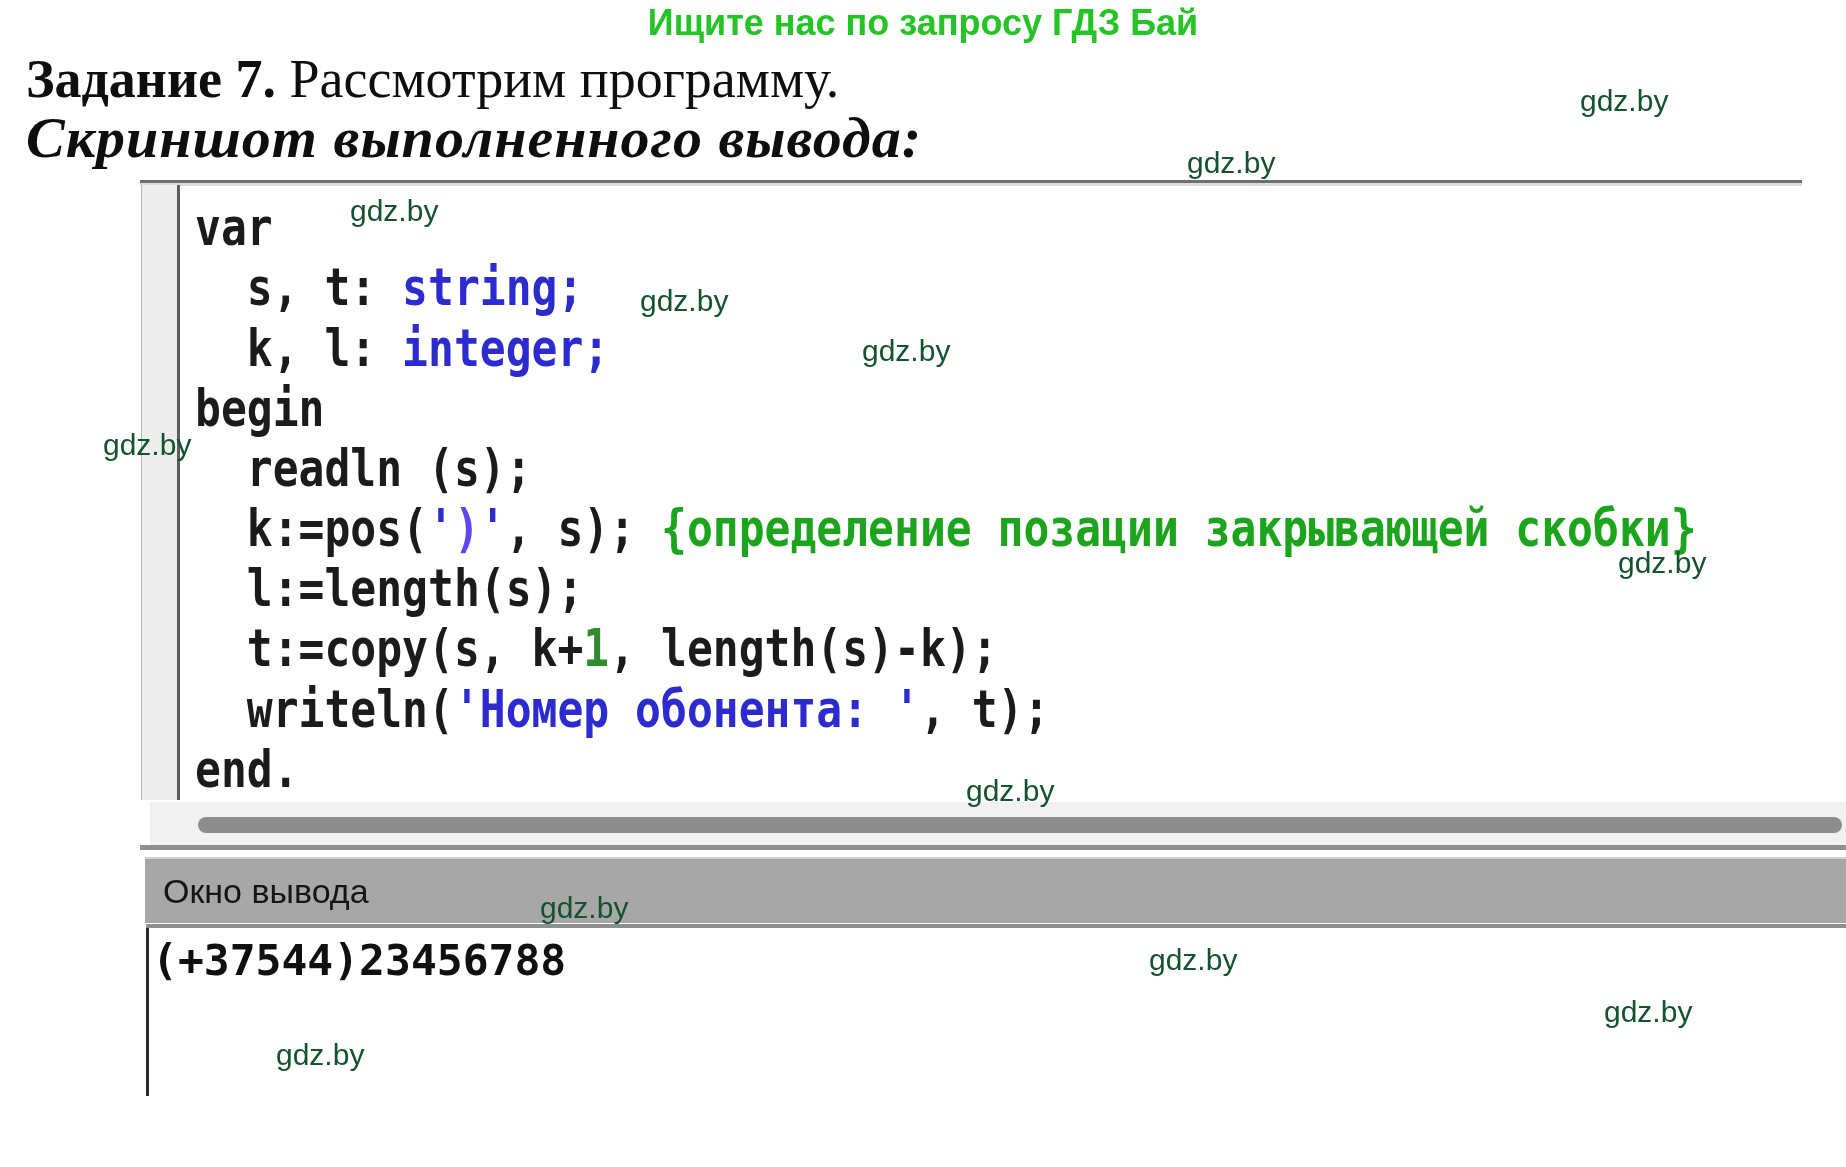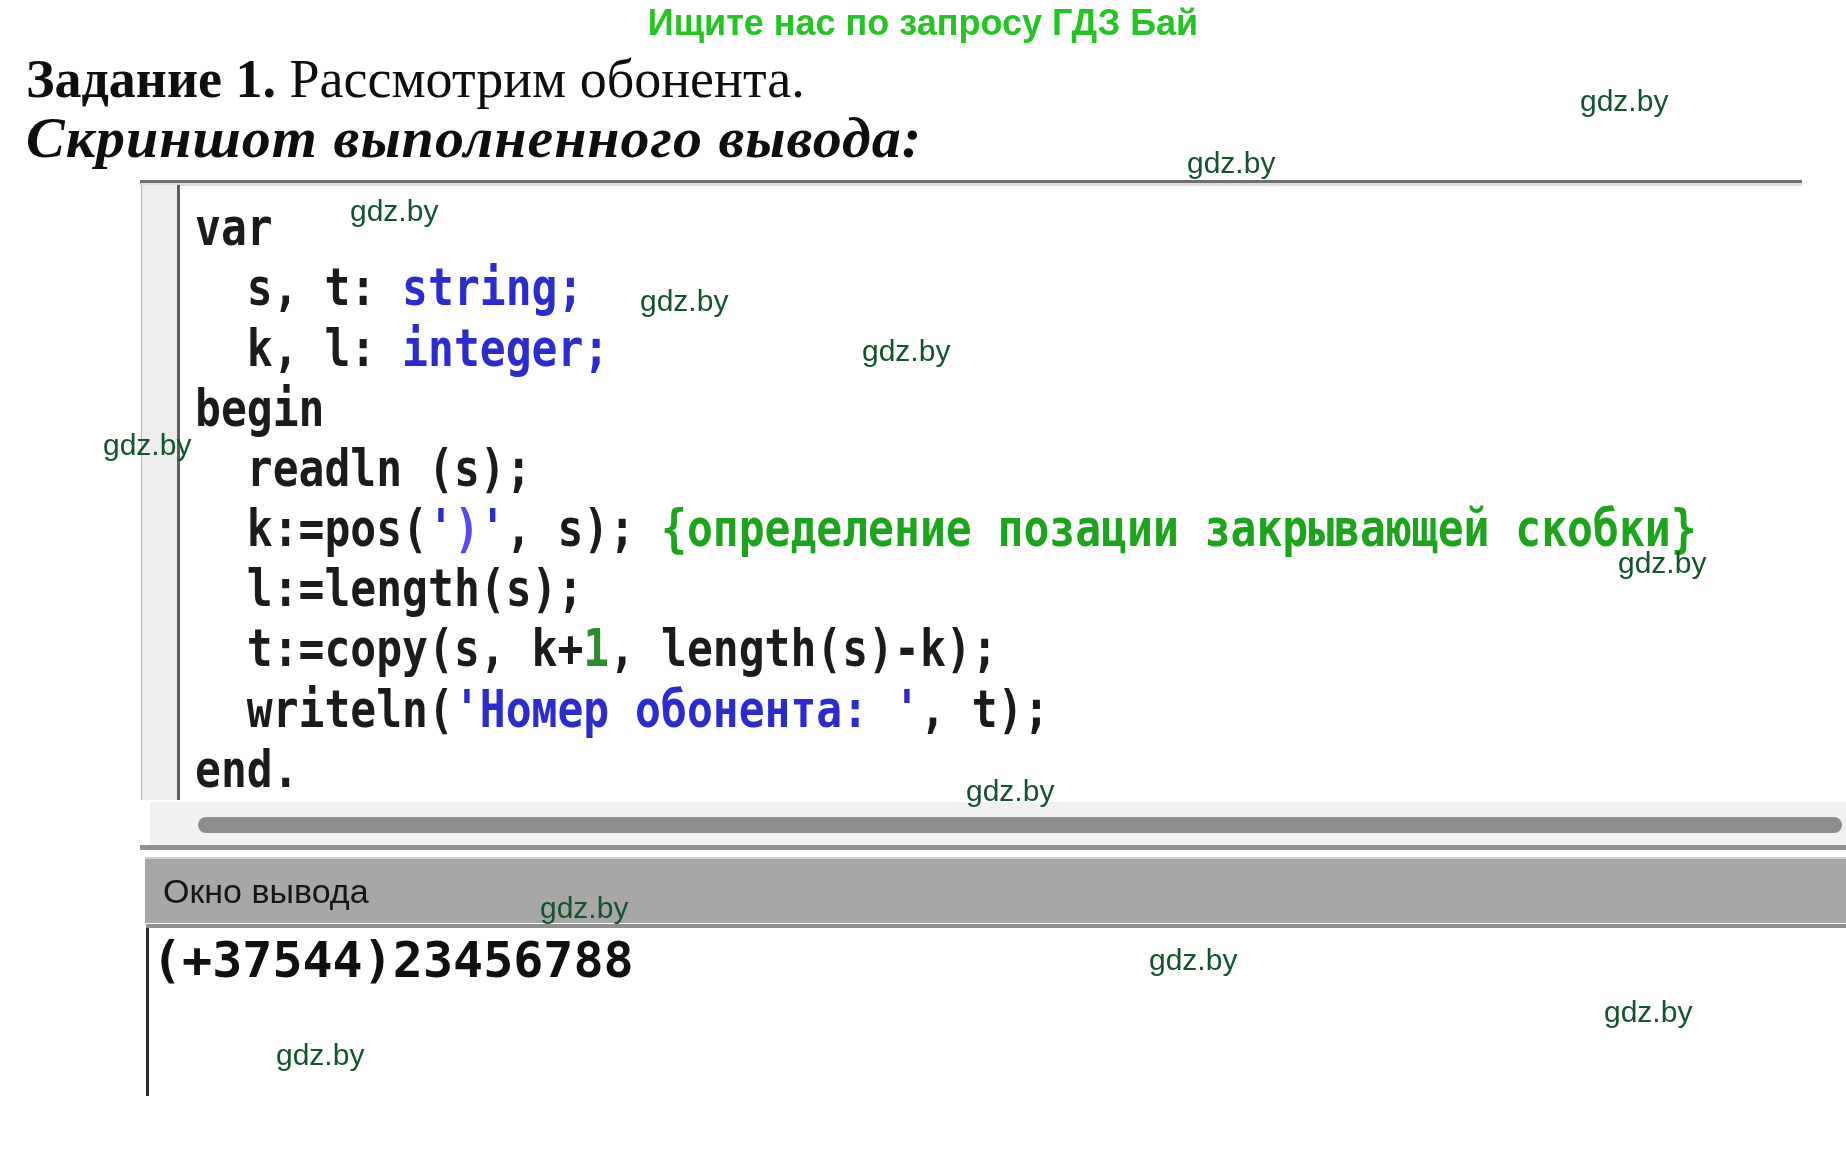--- a/index.html
+++ b/index.html
@@ -33,37 +33,37 @@
   .botline{position:absolute;left:0;top:665px;width:1706px;height:5px;background:#909090;}
 
   
   .outbar{position:absolute;left:145px;top:857px;width:1701px;height:64px;background:#a7a7a7;
           border-top:2px solid #cfcfcf;}
   .outbar .title{position:absolute;left:18px;top:13px;font-size:34px;color:#151515;}
   .divider{position:absolute;left:146px;top:924px;width:1700px;height:4px;background:#8f8f8f;}
   .outarea{position:absolute;left:146px;top:928px;width:1700px;height:168px;background:#ffffff;
            border-left:3px solid #2b2b2b;}
   .outlines{position:absolute;left:3px;top:6px;font-family:"DejaVu Sans Mono",monospace;
-            font-size:50px;font-weight:bold;line-height:53px;white-space:pre;color:#101010;}
+            font-size:43px;font-weight:bold;line-height:53px;white-space:pre;color:#101010;}
 
   
   .watermark{position:absolute;font-size:30px;color:#14532d;white-space:nowrap;}
 
   
   .footer{position:absolute;left:0;top:1126px;width:100%;text-align:center;
           font-size:31px;font-weight:500;white-space:pre;}
 </style>
 </head>
 <body>
 
 <div class="page">
 
   <div class="banner" style="color: rgb(37, 196, 37);">Ищите нас по запросу ГДЗ Бай</div>
 
-  <div class="h1"><span class="lbl">Задание 1.</span><span> Рассмотрим обонента.</span></div>
+  <div class="h1"><span class="lbl">Задание 7.</span><span> Рассмотрим программу.</span></div>
 
   <div class="h2">Скриншот выполненного вывода:</div>
 
   <div class="editor">
     <div class="topline"></div>
     <div class="gutter"></div>
     <div class="code" id="code-lines"><div><span style="color: rgb(27, 27, 27);">var</span></div><div><span style="color: rgb(27, 27, 27);">  s, t: </span><span style="color: rgb(43, 43, 208);">string;</span></div><div><span style="color: rgb(27, 27, 27);">  k, l: </span><span style="color: rgb(43, 43, 208);">integer;</span></div><div><span style="color: rgb(27, 27, 27);">begin</span></div><div><span style="color: rgb(27, 27, 27);">  readln (s);</span></div><div><span style="color: rgb(27, 27, 27);">  k:=pos(</span><span style="color: rgb(43, 43, 208);">'</span><span style="color: rgb(91, 72, 240);">)</span><span style="color: rgb(43, 43, 208);">'</span><span style="color: rgb(27, 27, 27);">, s); </span><span style="color: rgb(28, 164, 28);">{определение позации закрывающей скобки}</span></div><div><span style="color: rgb(27, 27, 27);">  l:=length(s);</span></div><div><span style="color: rgb(27, 27, 27);">  t:=copy(s, k+</span><span style="color: rgb(46, 139, 46);">1</span><span style="color: rgb(27, 27, 27);">, length(s)-k);</span></div><div><span style="color: rgb(27, 27, 27);">  writeln(</span><span style="color: rgb(43, 43, 208);">'Номер обонента: '</span><span style="color: rgb(27, 27, 27);">, t);</span></div><div><span style="color: rgb(27, 27, 27);">end.</span></div></div>
     <div class="track">
       <div class="thumb"></div>
     </div>

